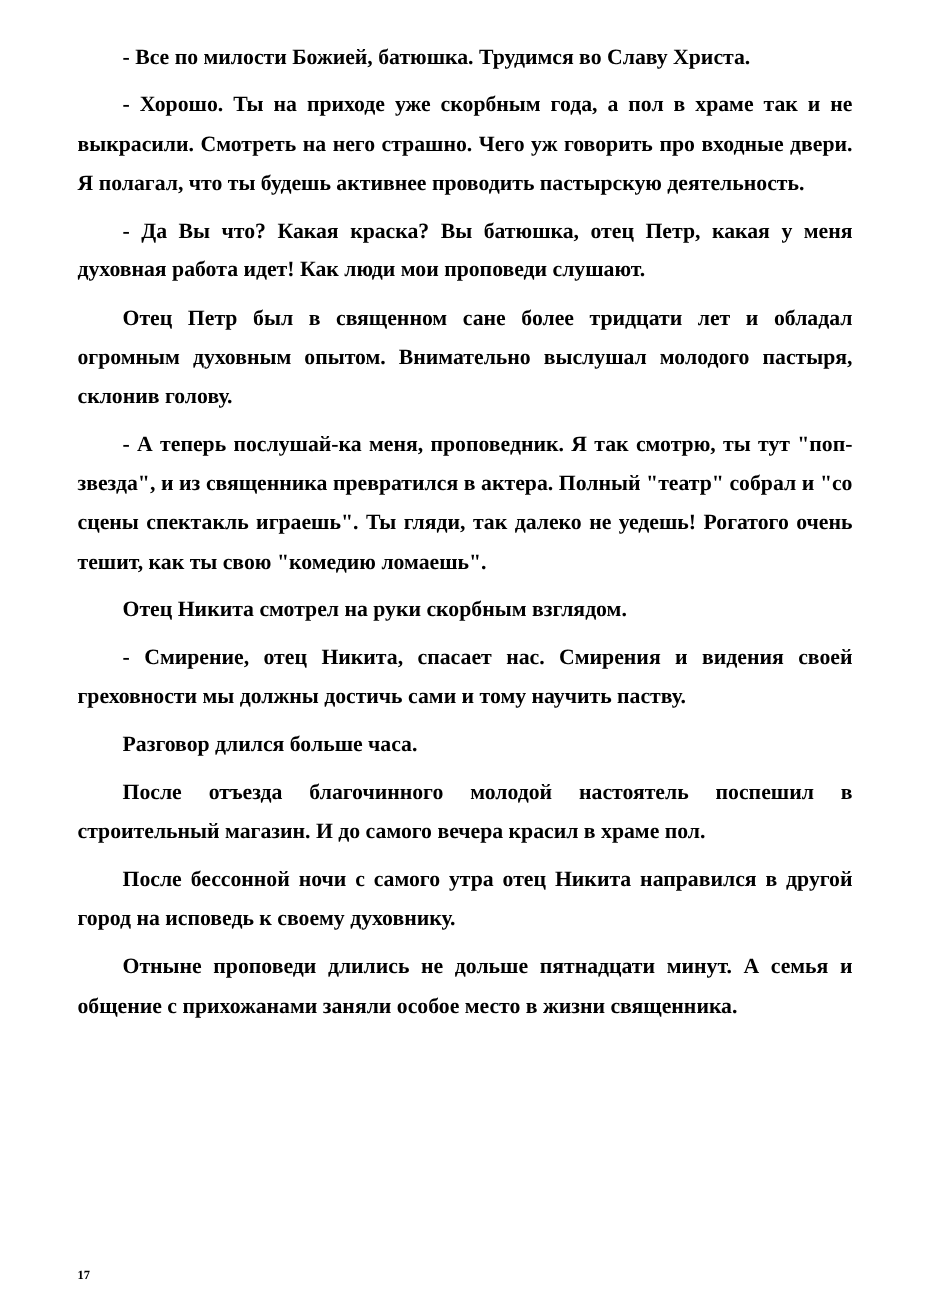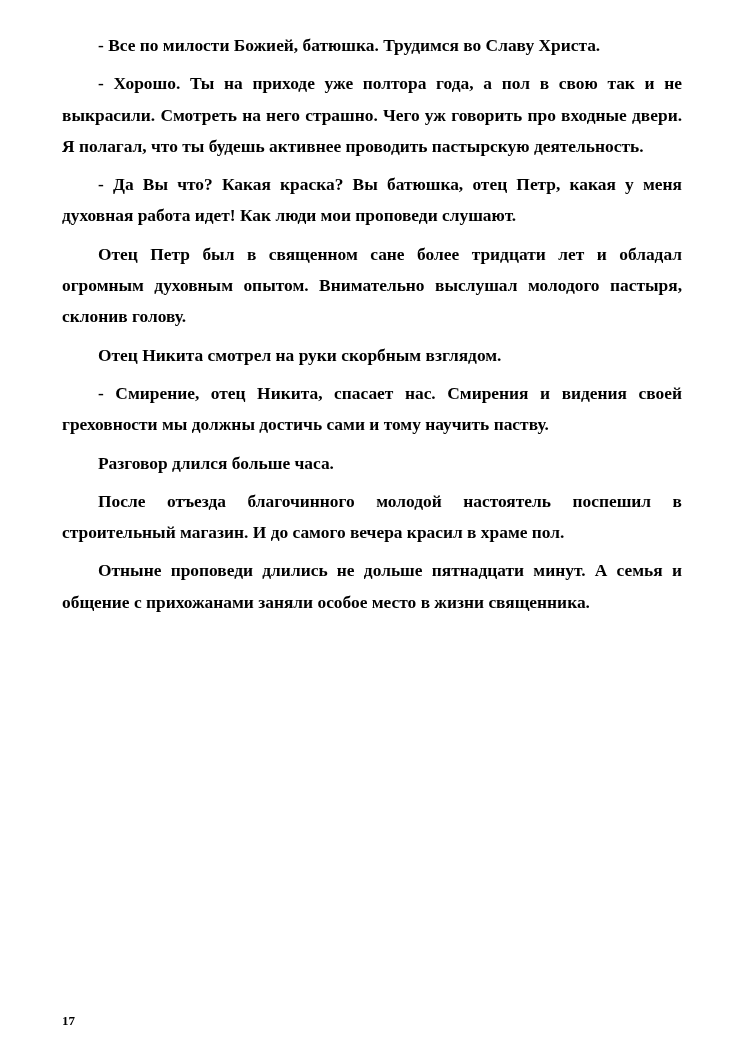--- a/index.html
+++ b/index.html
@@ -43,38 +43,40 @@
     hyphens: none;
   }
   p.para:last-child {
     margin-bottom: 0;
   }
   #page-number {
     position: absolute;
     left: 62px;
     top: 1013px;
     font-family: "Liberation Serif", "DejaVu Serif", serif;
-    font-size: 13px;
+    font-size: 10px;
     line-height: 16px;
     font-weight: 600;
     color: #000000;
   }
 </style>
 </head>
 <body>
 
 <div id="page">
 
   <div id="body-text">
     <p class="para">- Все по милости Божией, батюшка. Трудимся во Славу Христа.</p>
-    <p class="para">- Хорошо. Ты на приходе уже полтора года, а пол в свою так и не выкрасили. Смотреть на него страшно. Чего уж говорить про входные двери. Я полагал, что ты будешь активнее проводить пастырскую деятельность.</p>
+    <p class="para">- Хорошо. Ты на приходе уже скорбным года, а пол в храме так и не выкрасили. Смотреть на него страшно. Чего уж говорить про входные двери. Я полагал, что ты будешь активнее проводить пастырскую деятельность.</p>
     <p class="para">- Да Вы что? Какая краска? Вы батюшка, отец Петр, какая у меня духовная работа идет! Как люди мои проповеди слушают.</p>
     <p class="para">Отец Петр был в священном сане более тридцати лет и обладал огромным духовным опытом. Внимательно выслушал молодого пастыря, склонив голову.</p>
+    <p class="para">- А теперь послушай-ка меня, проповедник. Я так смотрю, ты тут "поп-звезда", и из священника превратился в актера. Полный "театр" собрал и "со сцены спектакль играешь". Ты гляди, так далеко не уедешь! Рогатого очень тешит, как ты свою "комедию ломаешь".</p>
     <p class="para">Отец Никита смотрел на руки скорбным взглядом.</p>
     <p class="para">- Смирение, отец Никита, спасает нас. Смирения и видения своей греховности мы должны достичь сами и тому научить паству.</p>
     <p class="para">Разговор длился больше часа.</p>
     <p class="para">После отъезда благочинного молодой настоятель поспешил в строительный магазин. И до самого вечера красил в храме пол.</p>
+    <p class="para">После бессонной ночи с самого утра отец Никита направился в другой город на исповедь к своему духовнику.</p>
     <p class="para">Отныне проповеди длились не дольше пятнадцати минут. А семья и общение с прихожанами заняли особое место в жизни священника.</p>
   </div>
 
   <div id="page-number">17</div>
 
 </div>
 
 </body></html>

